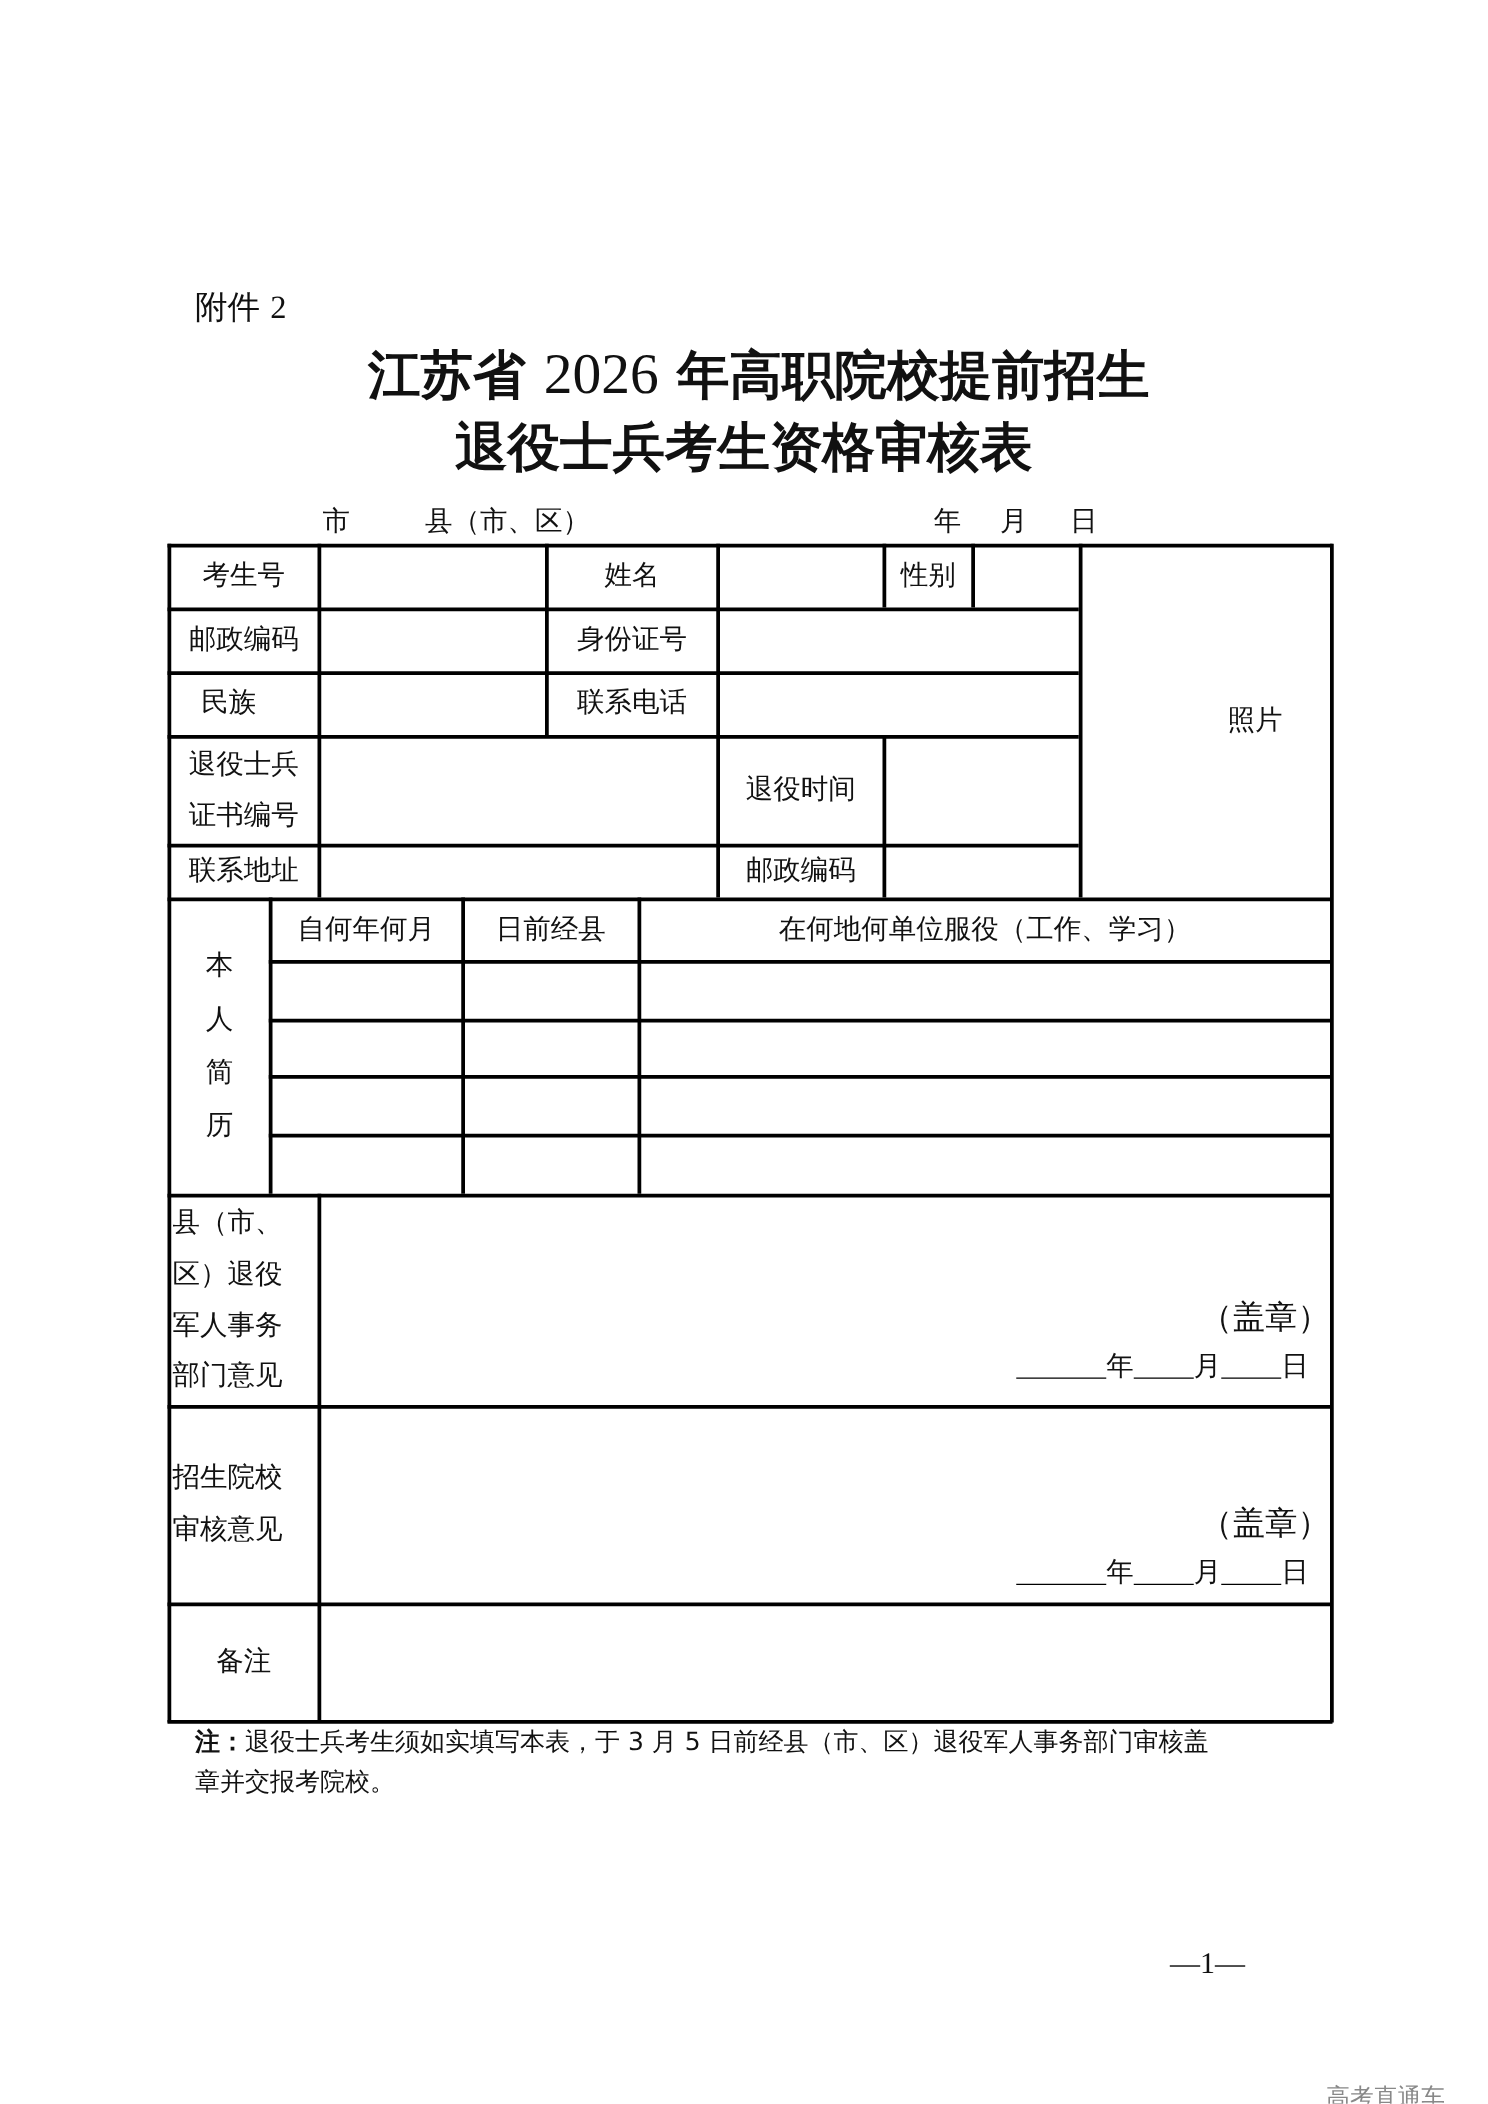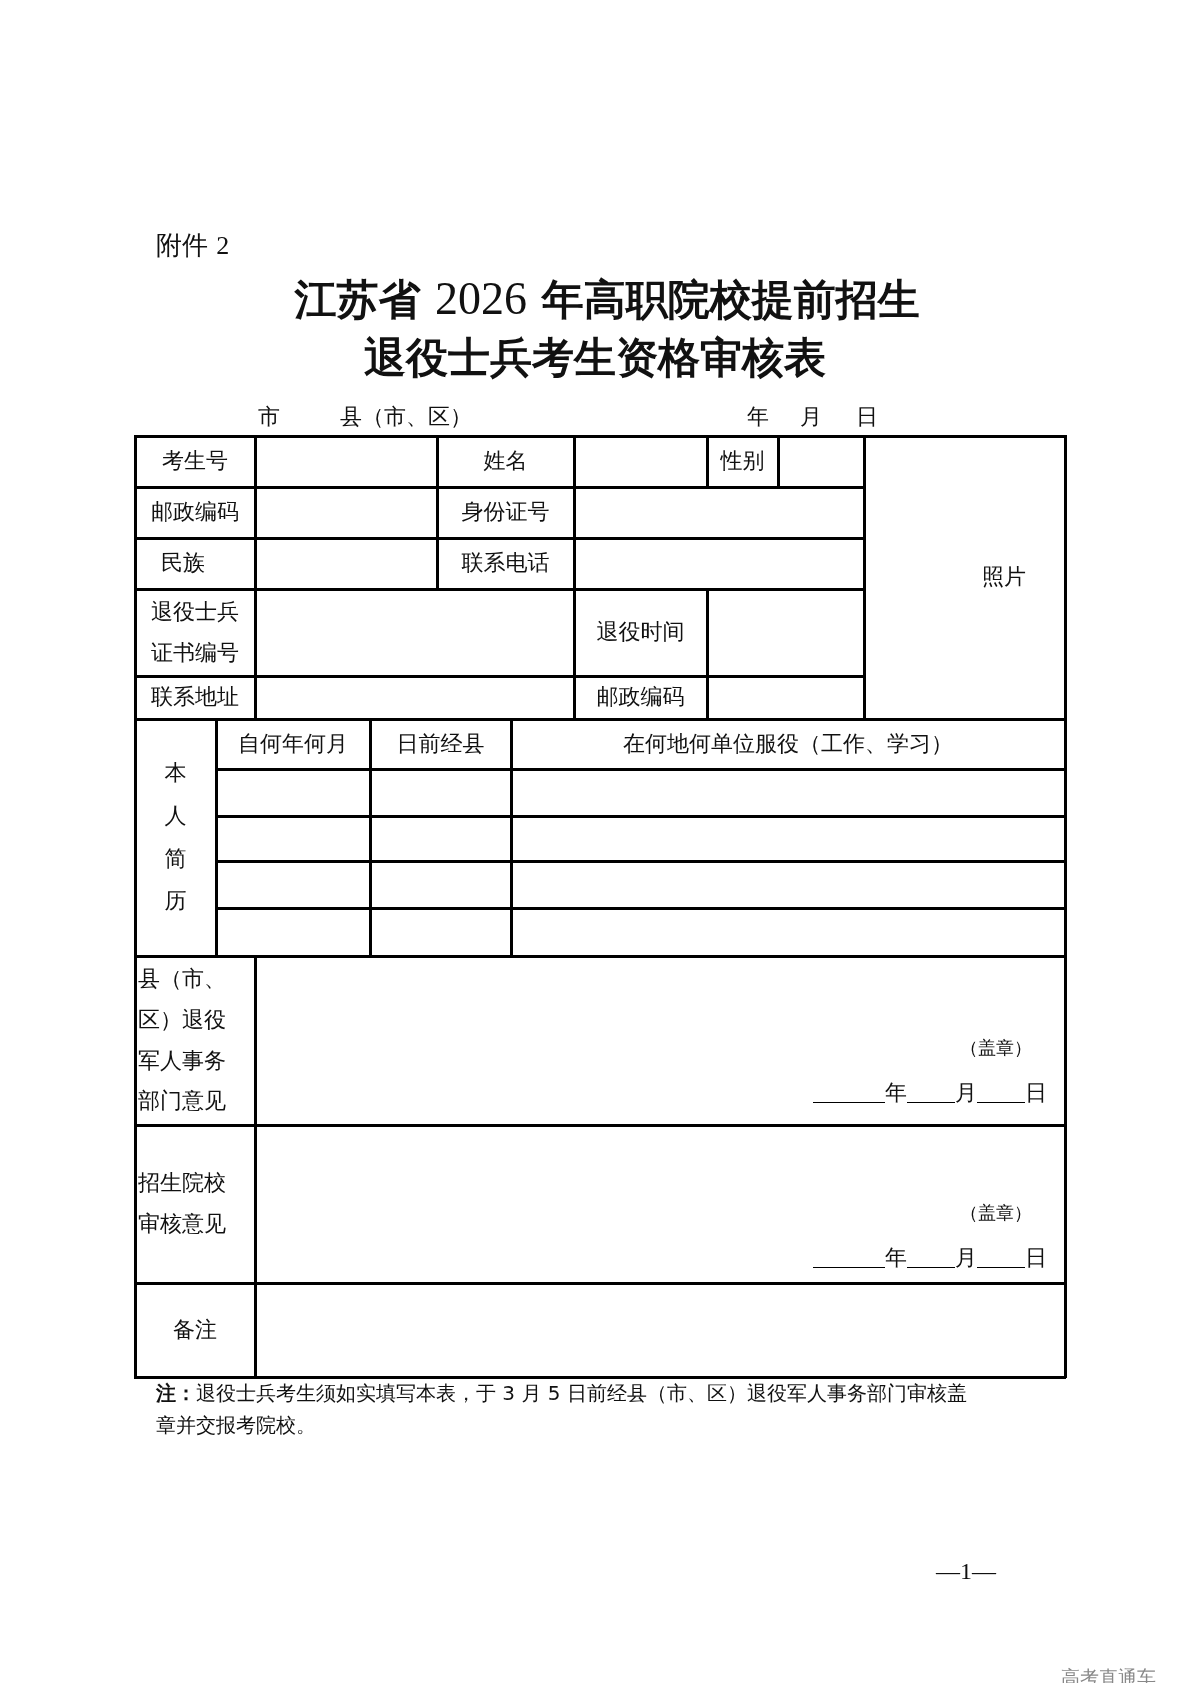--- a/index.html
+++ b/index.html
@@ -12,21 +12,21 @@
   .t1 { top:272px; padding-left:12px; }
   .t1 .yr { font-family:"Liberation Serif", serif; font-weight:normal; font-size:46px; }
   .t2 { top:330px; }
   .sub { top:402px; font-size:22px; font-family:"DejaVu Sans","Liberation Sans",sans-serif; }
   .line { position:absolute; background:#000; }
   .h { height:2.5px; }
   .v { width:2.5px; }
   .cell-text { position:absolute; font-size:22px; font-family:"DejaVu Sans","Liberation Sans",sans-serif;
                display:flex; align-items:center; justify-content:center; text-align:right; line-height:1.75; white-space:pre-line; }
   .field { position:absolute; }
-  .stamp { position:absolute; font-size:18px; font-family:Liberation Serif, serif; white-space:nowrap; }
+  .stamp { position:absolute; font-size:26px; font-family:Liberation Serif, serif; white-space:nowrap; }
   .date-line { position:absolute; font-size:22px; font-family:"DejaVu Sans","Liberation Sans",sans-serif; white-space:nowrap; display:flex; align-items:flex-end; }
   .blank { display:inline-block; border-bottom:1.5px solid #000; height:1px; margin-bottom:5px; }
   .note { position:absolute; left:156px; font-size:20px; font-family:"DejaVu Sans","Liberation Sans",sans-serif; white-space:nowrap; }
   .note b { font-weight:bold; }
   .pageno { position:absolute; left:936px; top:1558px; font-size:24px; font-family:"Liberation Serif",serif; }
   .watermark { position:absolute; left:1061px; top:1665px; font-size:19px; color:#888; font-family:"DejaVu Sans","Liberation Sans",sans-serif; }
 </style>
 </head>
 <body>
 

